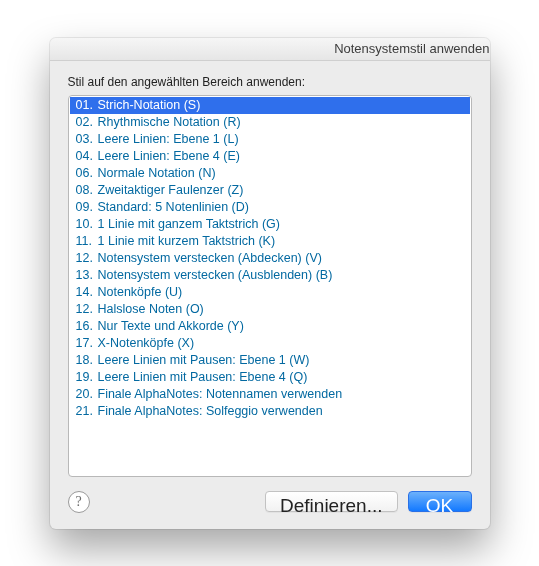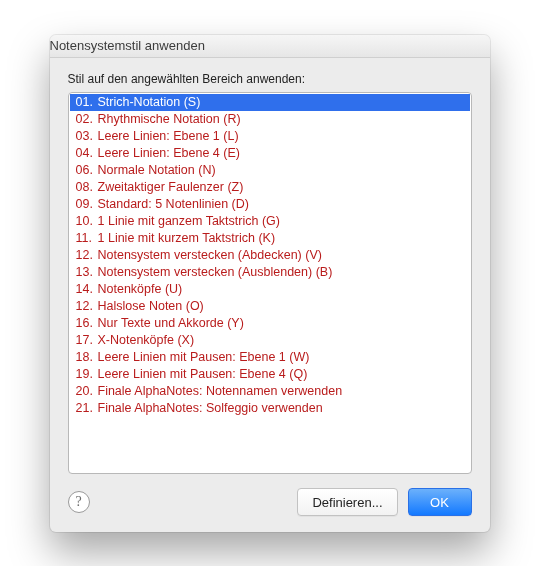--- a/index.html
+++ b/index.html
@@ -20,21 +20,21 @@
     background: #ececec;
     border-radius: 6px;
     box-shadow: 0 20px 40px rgba(0,0,0,0.35), 0 0 0 1px rgba(0,0,0,0.08);
     overflow: hidden;
     display: flex;
     flex-direction: column;
   }
   .titlebar {
     height: 22px;
     line-height: 22px;
-    text-align: left;
+    text-align: right;
     font-size: 13px;
     color: #3c3c3c;
     background: linear-gradient(#f6f6f6, #e6e6e6);
     border-bottom: 1px solid #cfcfcf;
     font-weight: 400;
   }
   .content {
     padding: 14px 18px 16px 18px;
   }
   .label {
@@ -49,21 +49,21 @@
     height: 378px;
     overflow: hidden;
     padding: 1px;
   }
   .row {
     height: 17px;
     line-height: 17px;
     padding-left: 6px;
     white-space: nowrap;
     font-size: 12.5px;
-    color: #b91c1c;
+    color: #0369a1;
     cursor: default;
   }
   .row .num {
     display: inline-block;
     width: 22px;
   }
   .row.selected {
     background: #2f6fec;
     color: #fff;
   }
@@ -82,26 +82,26 @@
     font-size: 14px;
     line-height: 19px;
     text-align: center;
     background: #fff;
     cursor: pointer;
     font-family: Georgia, serif;
     user-select: none;
   }
   .spacer { flex: 1; }
   .btn {
-    height: 28px;
+    height: 21px;
     padding: 4px 14px;
     border-radius: 4px;
     border: 1px solid #c2c2c2;
     background: linear-gradient(#ffffff, #f2f2f2);
-    font-size: 13px;
+    font-size: 19px;
     color: #222;
     cursor: pointer;
     line-height: 19px;
     box-shadow: 0 1px 0 rgba(0,0,0,0.04);
   }
   .btn.default {
     background: linear-gradient(#6cb1fb, #1379ff);
     border: 1px solid #2a70e6;
     color: #fff;
     min-width: 64px;

